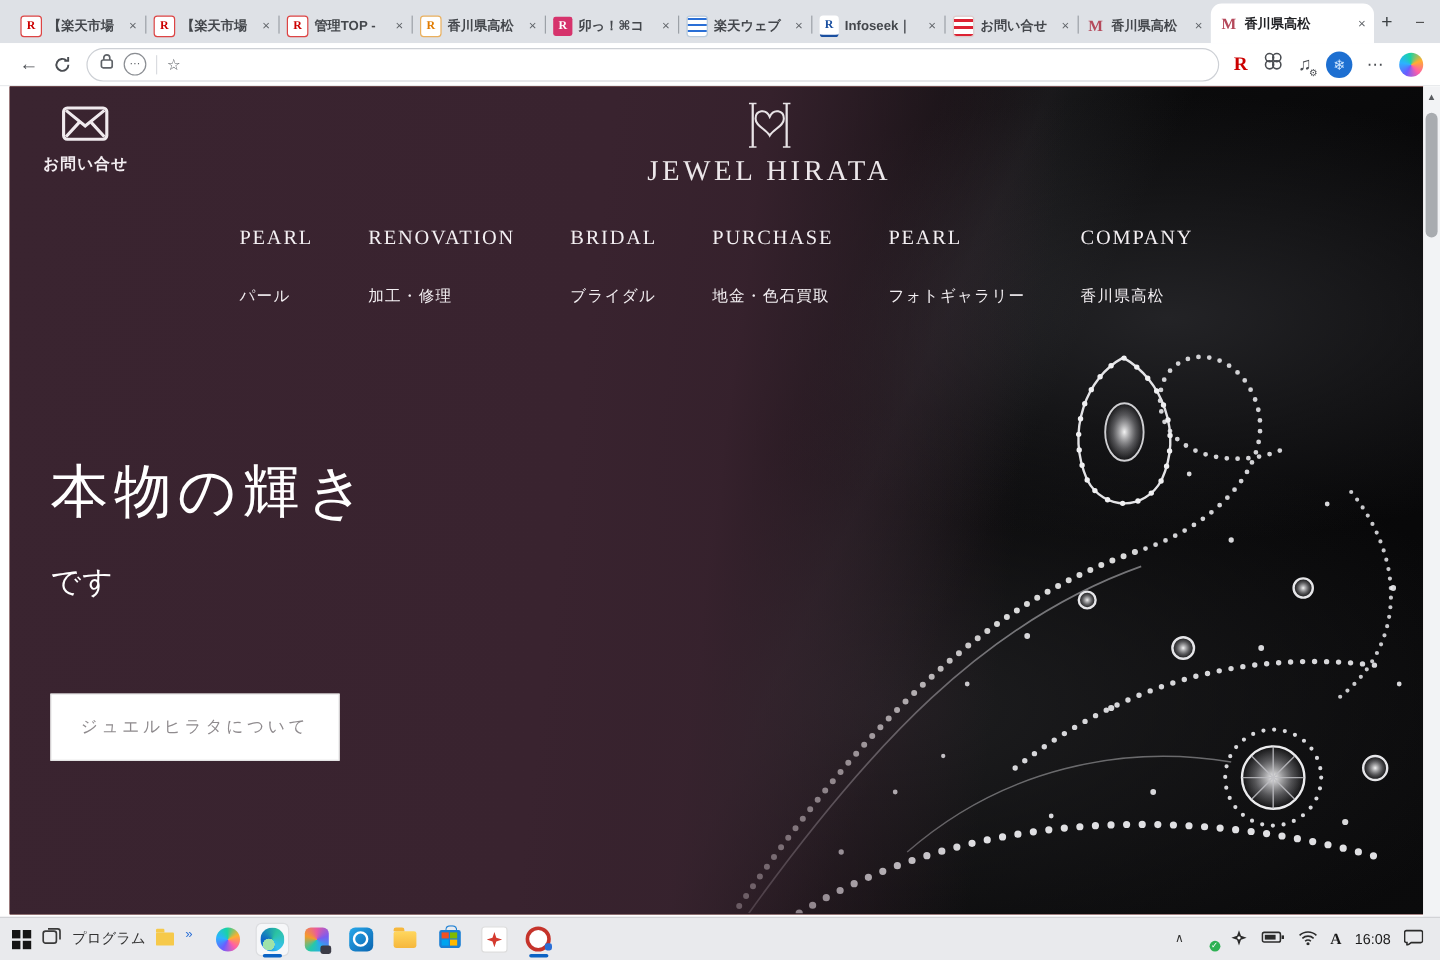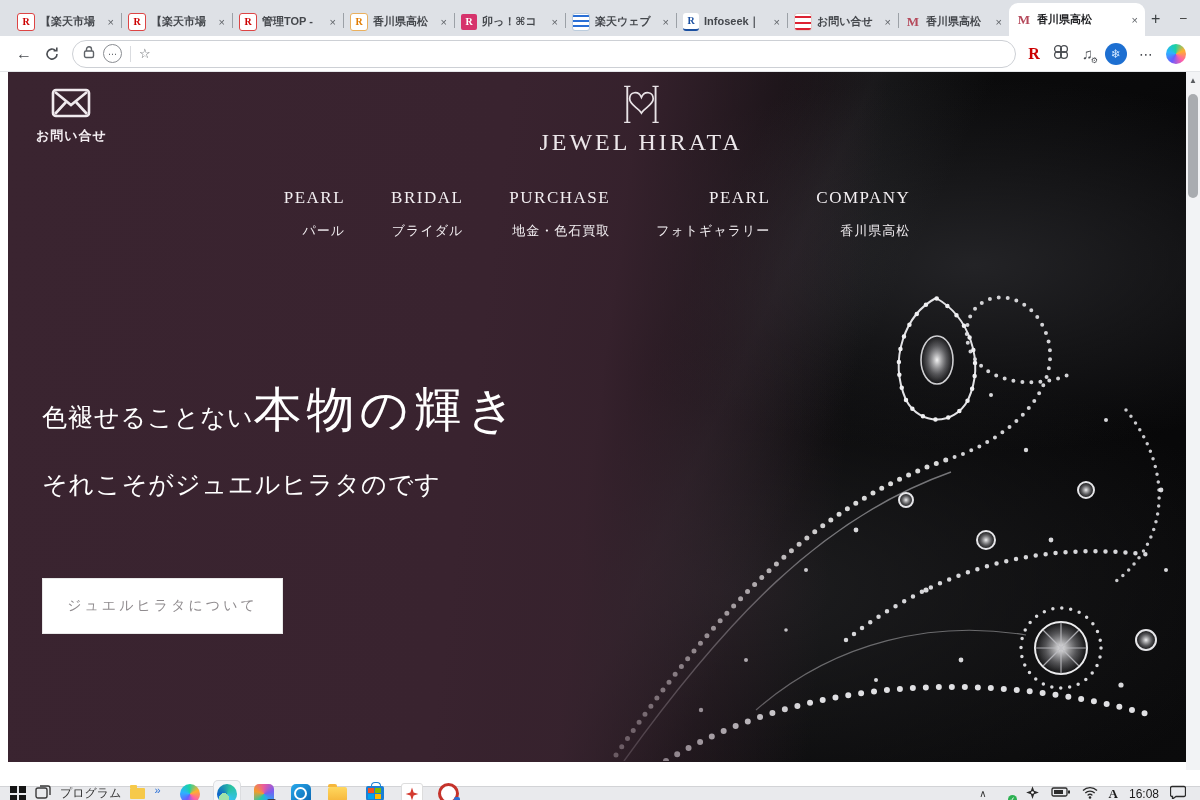--- a/index.html
+++ b/index.html
@@ -70,34 +70,34 @@
   .plum{position:absolute;top:0;left:0;right:0;bottom:0;
      background:linear-gradient(97deg,#3a2430 0%,#39232f 40%,rgba(57,35,47,.92) 50%,
                 rgba(57,35,47,.45) 60%,rgba(57,35,47,0) 70%);}
   .siteheader{position:absolute;top:0;left:0;right:0;height:96px;}
   .contact{position:absolute;left:28px;top:16px;text-align:center;color:#f3edf1;cursor:pointer;}
   .contact-label{font-size:13px;font-weight:bold;letter-spacing:1px;margin-top:5px;
                  font-family:"Liberation Sans",sans-serif;}
   .logo{position:absolute;left:50%;top:8px;transform:translateX(-50%);text-align:center;color:#ece7ea;margin-left:44px;}
   .logo-text{font-size:24px;letter-spacing:3px;margin-top:1px;white-space:nowrap;}
   .mainnav{position:absolute;top:116px;left:0;right:0;display:flex;justify-content:center;gap:46px;
-           text-align:right;color:#f3eff2;}
+           text-align:left;color:#f3eff2;}
   .nav-item{cursor:pointer;}
   .nav-en{font-size:17px;letter-spacing:1.5px;white-space:nowrap;}
-  .nav-jp{font-size:13px;margin-top:14px;letter-spacing:1px;white-space:nowrap;}
+  .nav-jp{font-size:13px;margin-top:30px;letter-spacing:1px;white-space:nowrap;}
   .hero{position:absolute;left:34px;top:306px;color:#fff;white-space:nowrap;}
   .h-line{display:flex;align-items:baseline;}
   .h-sm{font-size:25px;letter-spacing:1px;}
   .h-lg{font-size:48px;letter-spacing:5px;}
   .h-line2{margin-top:26px;}
   .about-btn{position:absolute;left:34px;top:506px;width:241px;height:56px;background:#fff;border:1px solid #e8e8e8;
              color:#8f8b8e;font-size:14px;letter-spacing:3px;font-family:"Liberation Serif",serif;cursor:pointer;}
 
   
-  .taskbar{position:absolute;left:0;right:0;bottom:0;height:14px;background:#e9eaed;border-top:1px solid #d2d3d6;
+  .taskbar{position:absolute;left:0;right:0;bottom:0;height:36px;background:#e9eaed;border-top:1px solid #d2d3d6;
            display:flex;align-items:center;box-sizing:border-box;}
   .tb-left{display:flex;align-items:center;gap:9px;padding-left:10px;}
   .startgrid{width:16px;height:16px;display:grid;grid-template-columns:7px 7px;grid-template-rows:7px 7px;gap:2px;}
   .startgrid div{background:#151515;}
   .prog-label{font-size:12px;color:#333;}
   .folder{width:15px;height:11px;background:#f6c94a;border-radius:1px;position:relative;}
   .folder::before{content:"";position:absolute;top:-3px;left:0;width:7px;height:3px;background:#f6c94a;
                   border-radius:1px 1px 0 0;}
   .chev2{font-size:11px;color:#2a6fd6;position:relative;top:-4px;}
   .tb-apps{display:flex;align-items:center;margin-left:16px;gap:11px;}
@@ -314,44 +314,46 @@
           <div class="logo-text">JEWEL HIRATA</div>
         </div>
       </div>
 
       <div class="mainnav">
         <div class="nav-item">
           <div class="nav-en">PEARL</div>
           <div class="nav-jp">パール</div>
         </div>
         <div class="nav-item">
+          <div class="nav-en">RENOVATION</div>
+          <div class="nav-jp">加工・修理</div>
+        </div>
+        <div class="nav-item">
           <div class="nav-en">BRIDAL</div>
           <div class="nav-jp">ブライダル</div>
         </div>
         <div class="nav-item">
           <div class="nav-en">PURCHASE</div>
           <div class="nav-jp">地金・色石買取</div>
         </div>
         <div class="nav-item">
           <div class="nav-en">PEARL</div>
           <div class="nav-jp">フォトギャラリー</div>
         </div>
         <div class="nav-item">
           <div class="nav-en">COMPANY</div>
           <div class="nav-jp">香川県高松</div>
         </div>
       </div>
 
       <div class="hero">
         <div class="h-line">
-          <span class="h-sm">色褪せることない</span>
             <span class="h-lg">本物の輝き</span>
         </div>
         <div class="h-line h-line2">
-          <span class="h-sm">それこそがジュエルヒラタの</span>
             <span class="h-sm">です</span>
         </div>
       </div>
 
       <button class="about-btn">ジュエルヒラタについて</button>
     </div>
 
     <div class="scrollbar">
       <div class="sb-arrow">▲</div>
       <div class="sb-thumb"></div>

